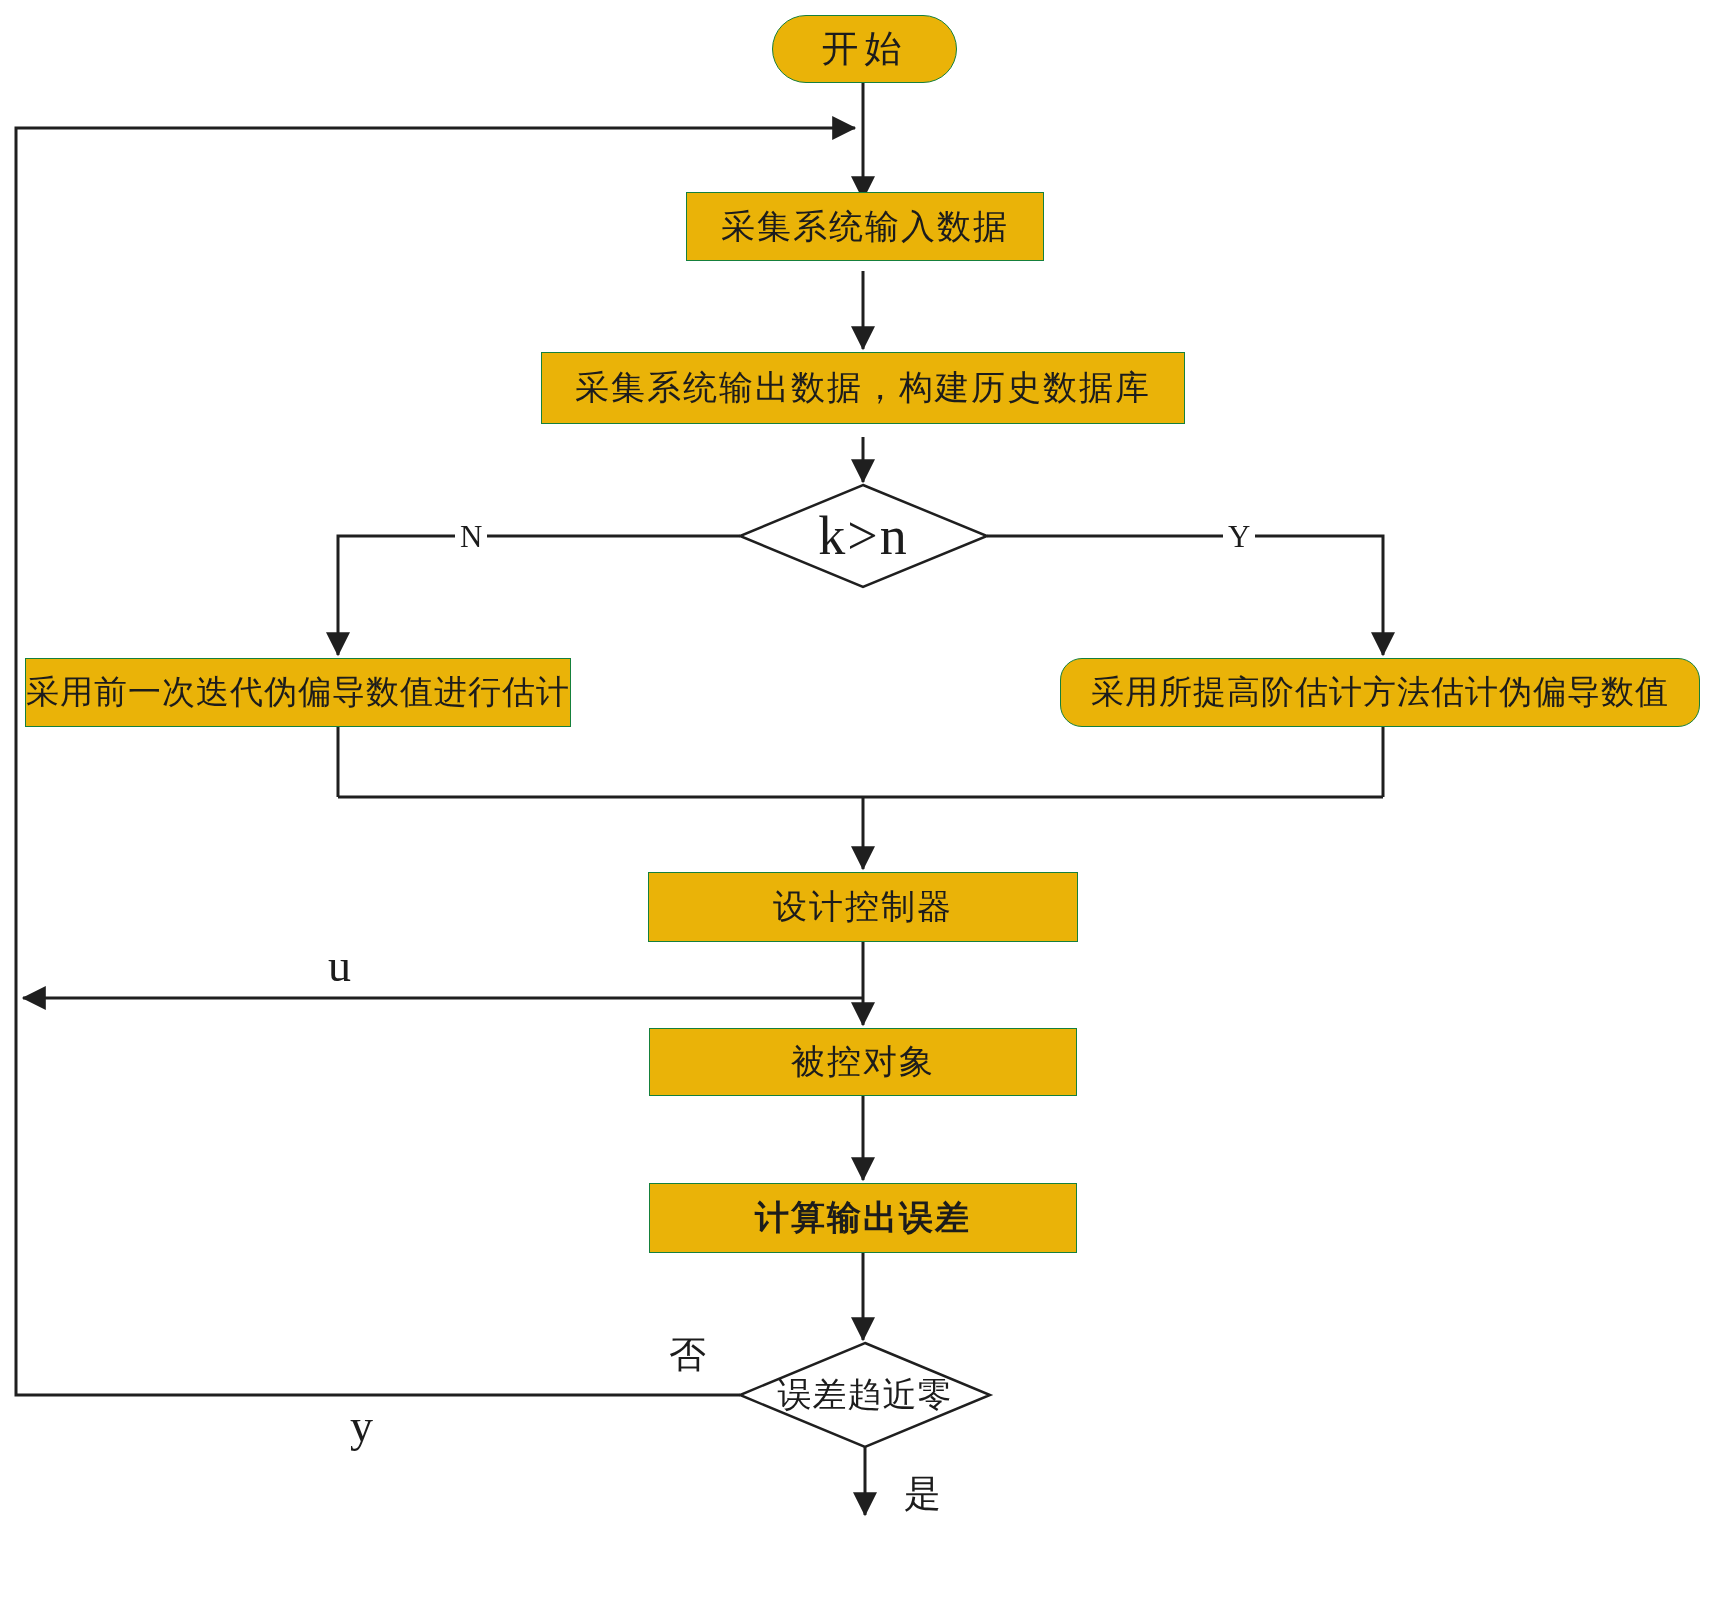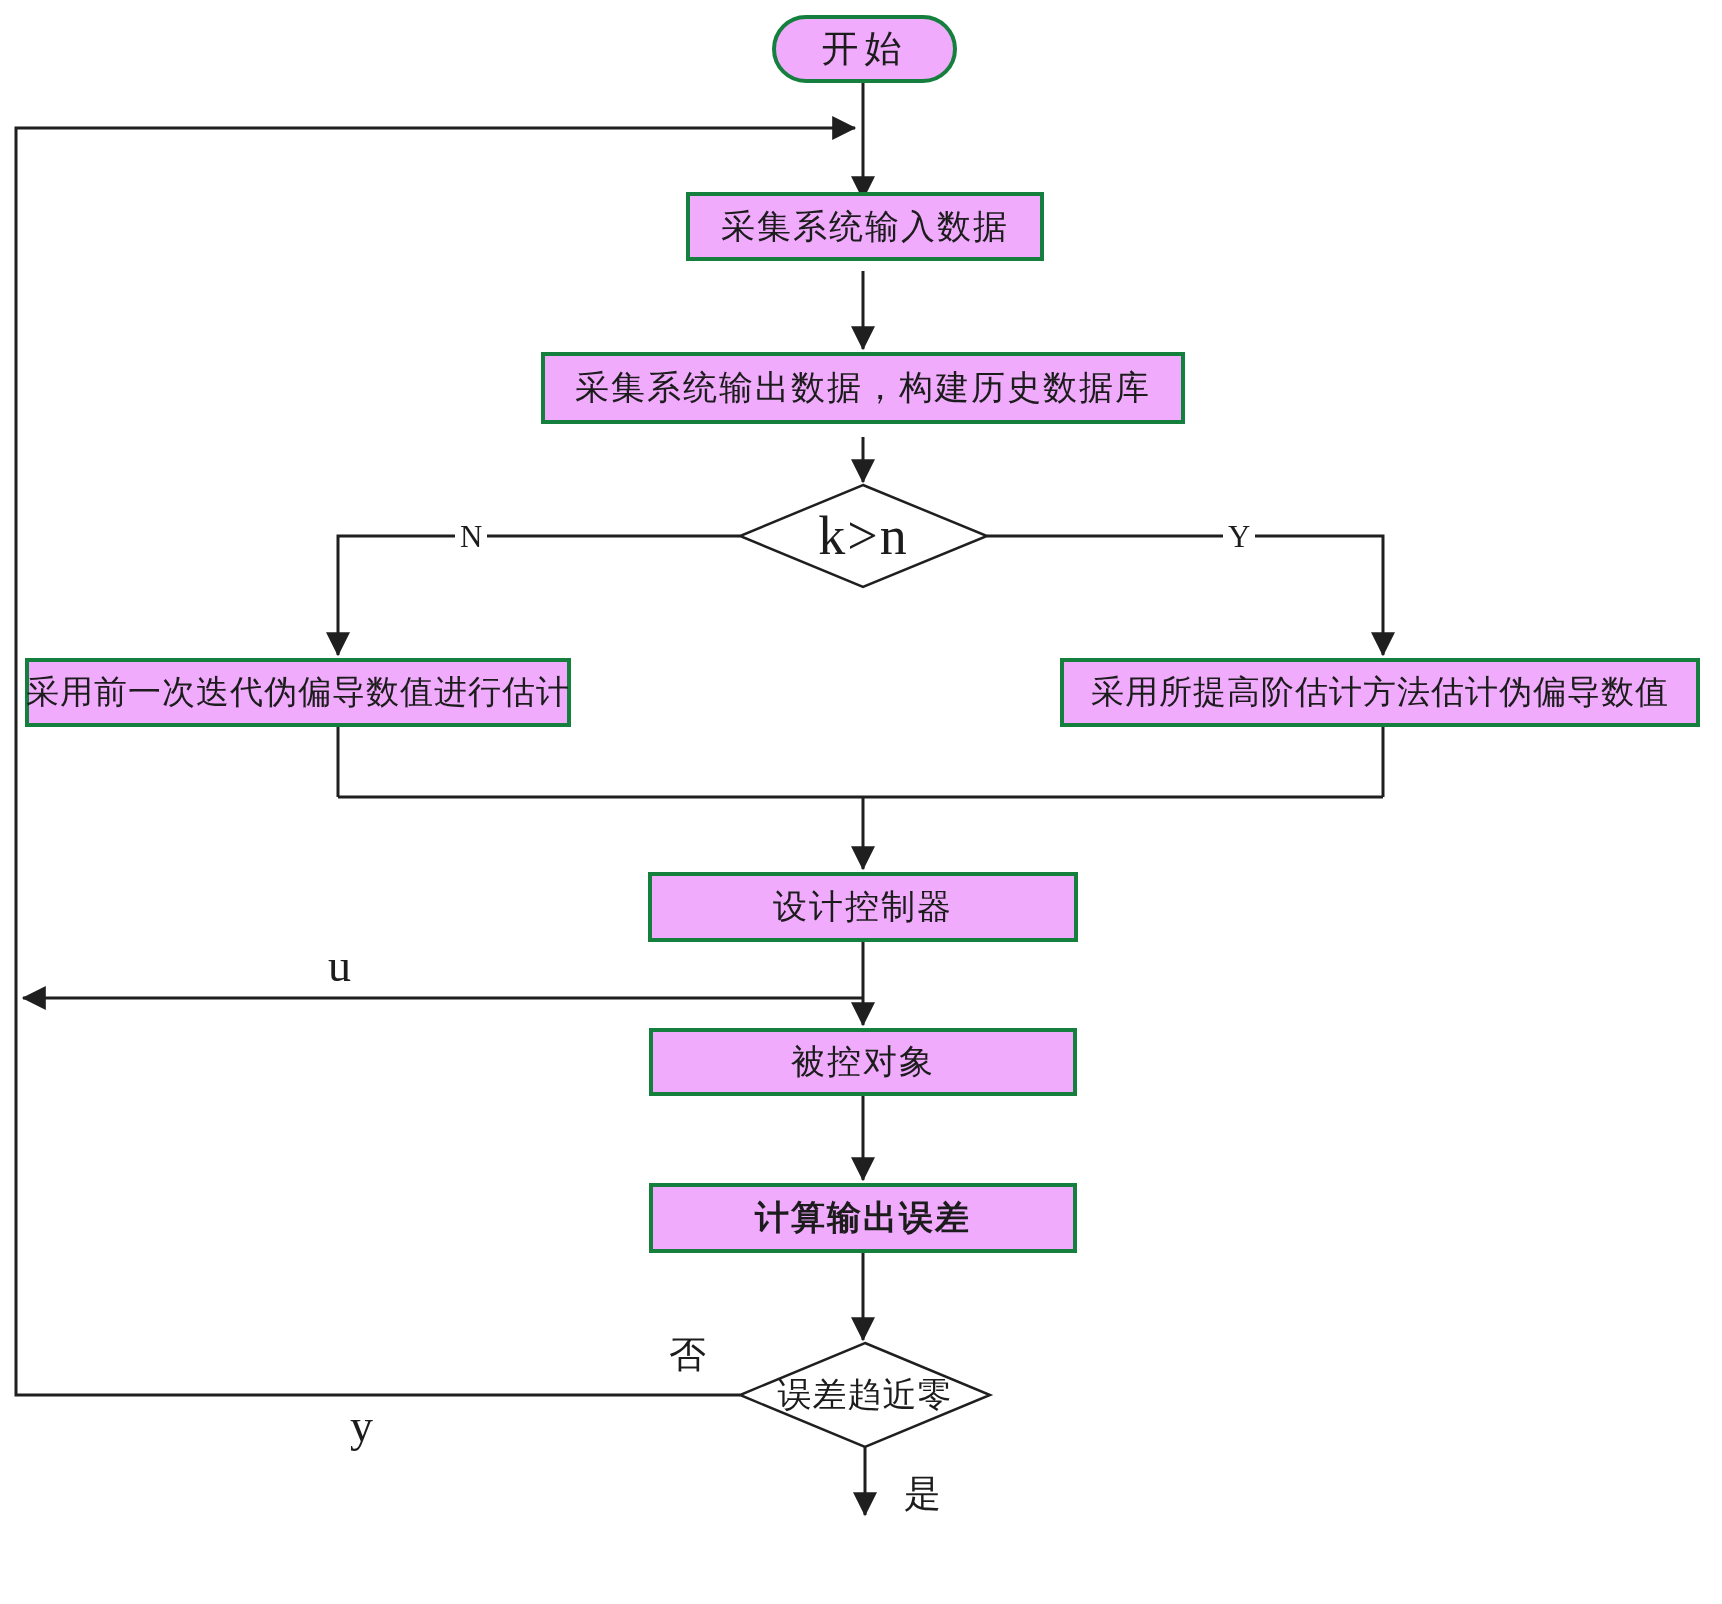--- a/index.html
+++ b/index.html
@@ -11,22 +11,22 @@
     font-family: "Liberation Sans", "DejaVu Sans", sans-serif;
     color: #1c1c1c;
   }
   .layer { position: absolute; left: 0; top: 0; }
   .node {
     position: absolute;
     display: flex;
     align-items: center;
     justify-content: center;
     box-sizing: border-box;
-    background: #f0abfc;
-    border: 4px solid #15803d;
+    background: #eab308;
+    border: 1px solid #15803d;
     font-size: 34px;
     letter-spacing: 2px;
     text-align: center;
     white-space: nowrap;
   }
   .terminator { border-radius: 36px; font-size: 37px; letter-spacing: 6px; }
   .decision-text {
     position: absolute;
     display: flex;
     align-items: center;
@@ -101,21 +101,21 @@
   <div class="node terminator" style="left:772px; top:15px; width:185px; height:68px;">开始</div>
 
   <div class="node" style="left:686px; top:192px; width:358px; height:69px;">采集系统输入数据</div>
 
   <div class="node" style="left:541px; top:352px; width:644px; height:72px;">采集系统输出数据，构建历史数据库</div>
 
   <div class="decision-text decision-serif" style="left:740px; top:485px; width:247px; height:102px;">k&gt;n</div>
 
   <div class="node" style="left:25px; top:658px; width:546px; height:69px; font-size:33px; letter-spacing:1px;">采用前一次迭代伪偏导数值进行估计</div>
 
-  <div class="node" style="left:1060px; top:658px; width:640px; height:69px; font-size:33px; letter-spacing:1px;">采用所提高阶估计方法估计伪偏导数值</div>
+  <div class="node" style="left:1060px; top:658px; width:640px; height:69px; font-size:33px; letter-spacing:1px;border-radius:22px;">采用所提高阶估计方法估计伪偏导数值</div>
 
   <div class="node" style="left:648px; top:872px; width:430px; height:70px;">设计控制器</div>
 
   <div class="node" style="left:649px; top:1028px; width:428px; height:68px;">被控对象</div>
 
   <div class="node" style="left:649px; top:1183px; width:428px; height:70px;font-weight:bold;">计算输出误差</div>
 
   <div class="decision-text" style="left:740px; top:1343px; width:250px; height:104px;">误差趋近零</div>
 
 

